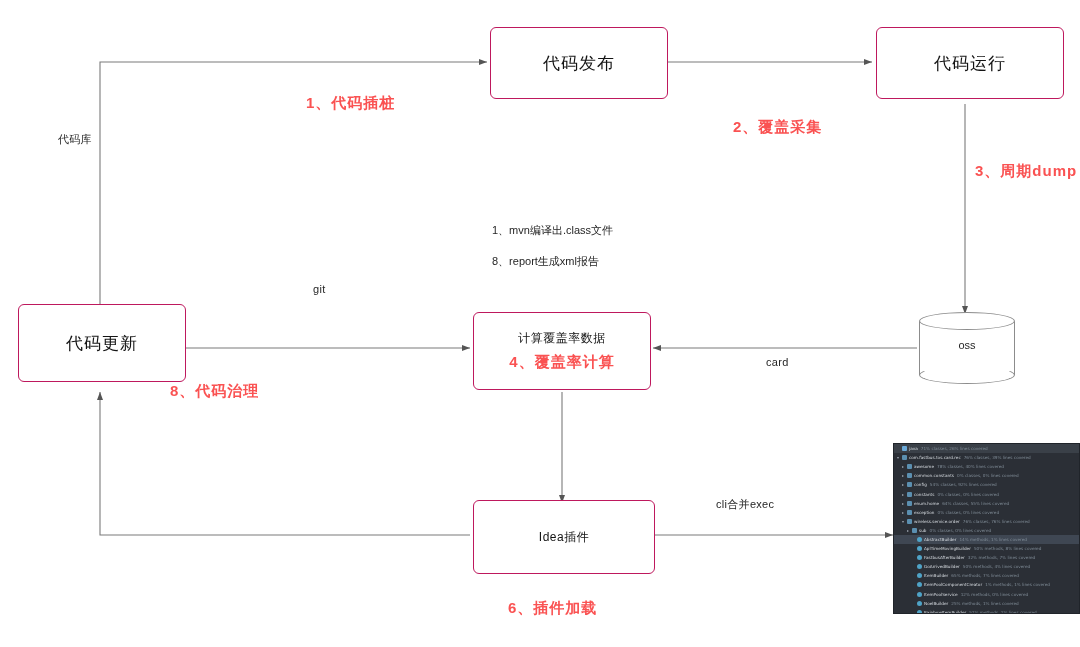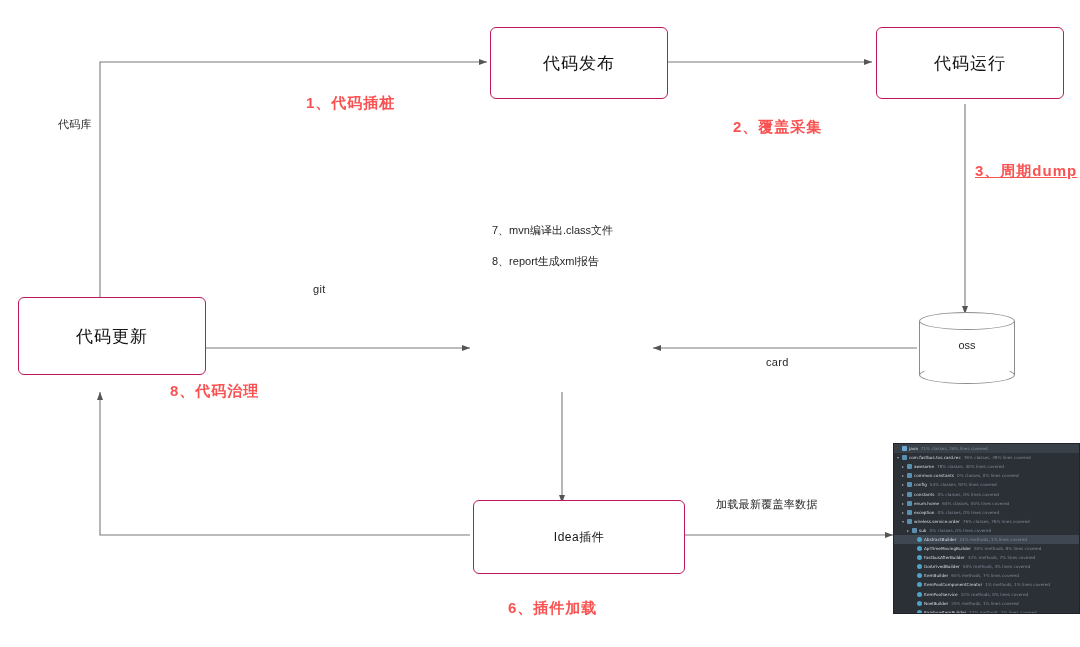--- a/index.html
+++ b/index.html
@@ -176,48 +176,52 @@
   </svg>
 
   <div class="node" style="left:490px; top:27px; width:178px; height:72px;">
     <span class="node-title">代码发布</span>
   </div>
 
   <div class="node" style="left:876px; top:27px; width:188px; height:72px;">
     <span class="node-title">代码运行</span>
   </div>
 
-  <div class="node" style="left:18px; top:297px; width:188px; height:78px;">
+  <div class="node" style="left:18px; top:304px; width:168px; height:78px;">
     <span class="node-title">代码更新</span>
   </div>
 
+  <div class="node" style="left:473px; top:312px; width:178px; height:78px;">
+    <span class="node-title small">计算覆盖率数据</span>
+    <span class="node-sub-red">4、覆盖率计算</span>
+  </div>
 
   <div class="cylinder" style="left:919px; top:312px;">
     <div class="cyl-body"></div>
     <div class="cyl-bottom"></div>
     <div class="cyl-top"></div>
     <div class="cyl-label">oss</div>
   </div>
 
-  <div class="node" style="left:473px; top:500px; width:212px; height:74px;">
+  <div class="node" style="left:473px; top:500px; width:182px; height:74px;">
     <span class="node-title small">Idea插件</span>
   </div>
 
-  <div class="label" style="left:58px; top:117px;">代码库</div>
+  <div class="label" style="left:58px; top:132px;">代码库</div>
   <div class="label-red" style="left:306px; top:94px;">1、代码插桩</div>
   <div class="label-red" style="left:733px; top:94px;margin-top:24px;">2、覆盖采集</div>
-  <div class="label-red" style="left:975px; top:162px;text-decoration:underline;">3、周期dump</div>
+  <div class="label-red" style="left:975px; top:162px;">3、周期dump</div>
   <div class="label" style="left:313px; top:283px;">git</div>
   <div class="label" style="left:766px; top:356px;">card</div>
   <div class="label-red" style="left:170px; top:382px;">8、代码治理</div>
-  <div class="label" style="left:716px; top:497px;">加载最新覆盖率数据</div>
+  <div class="label" style="left:716px; top:497px;">cli合并exec</div>
   <div class="label-red" style="left:508px; top:599px;">6、插件加载</div>
 
   <div class="notes" style="left:492px; top:215px;">
-    <div>7、mvn编译出.class文件</div>
+    <div>1、mvn编译出.class文件</div>
     <div>8、report生成xml报告</div>
   </div>
 
   <div class="ide-panel" style="left:893px; top:443px; width:187px; height:171px;">
       <div class="ide-row header" style="padding-left: 3px;">
         <span class="ide-arrow"></span>
         <span class="ide-icon folder"></span>
         <span class="ide-name">java</span>
         <span class="ide-cov">71% classes, 26% lines covered</span>
       </div>

